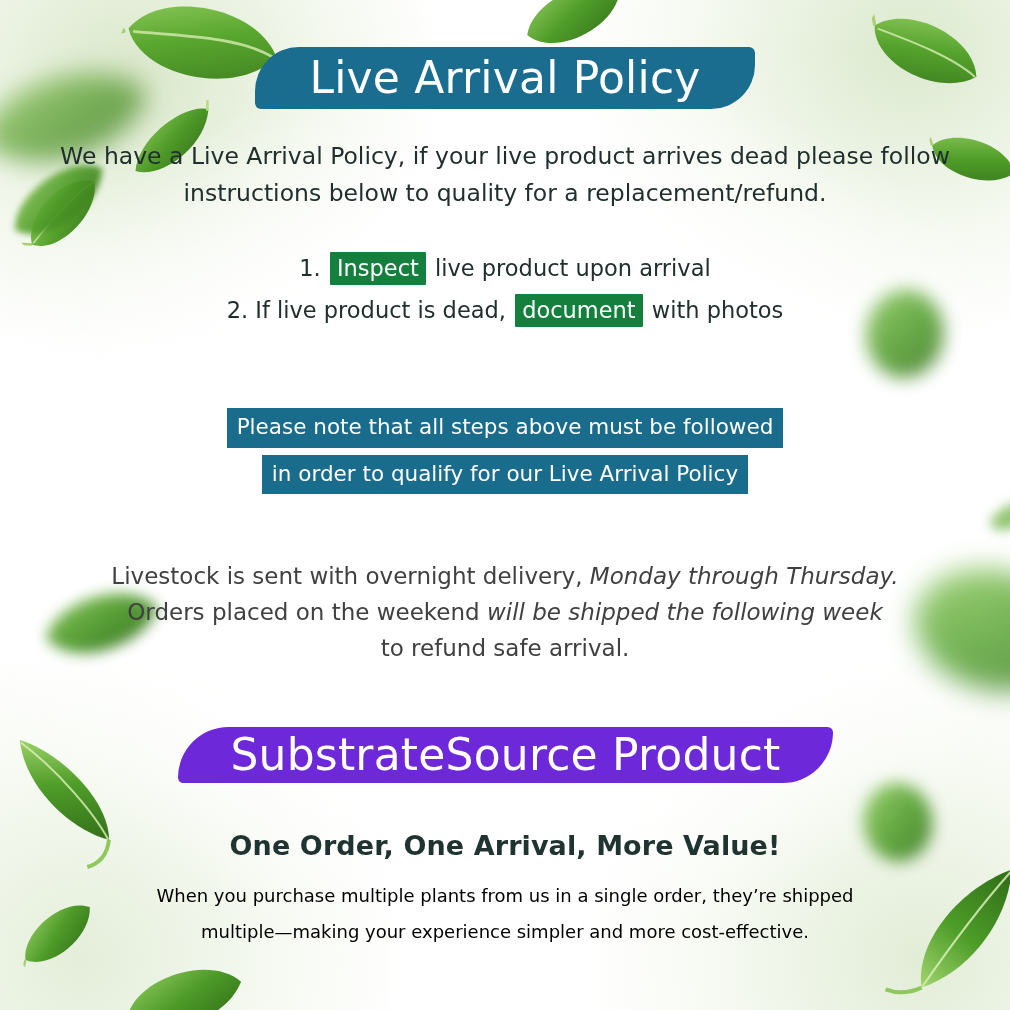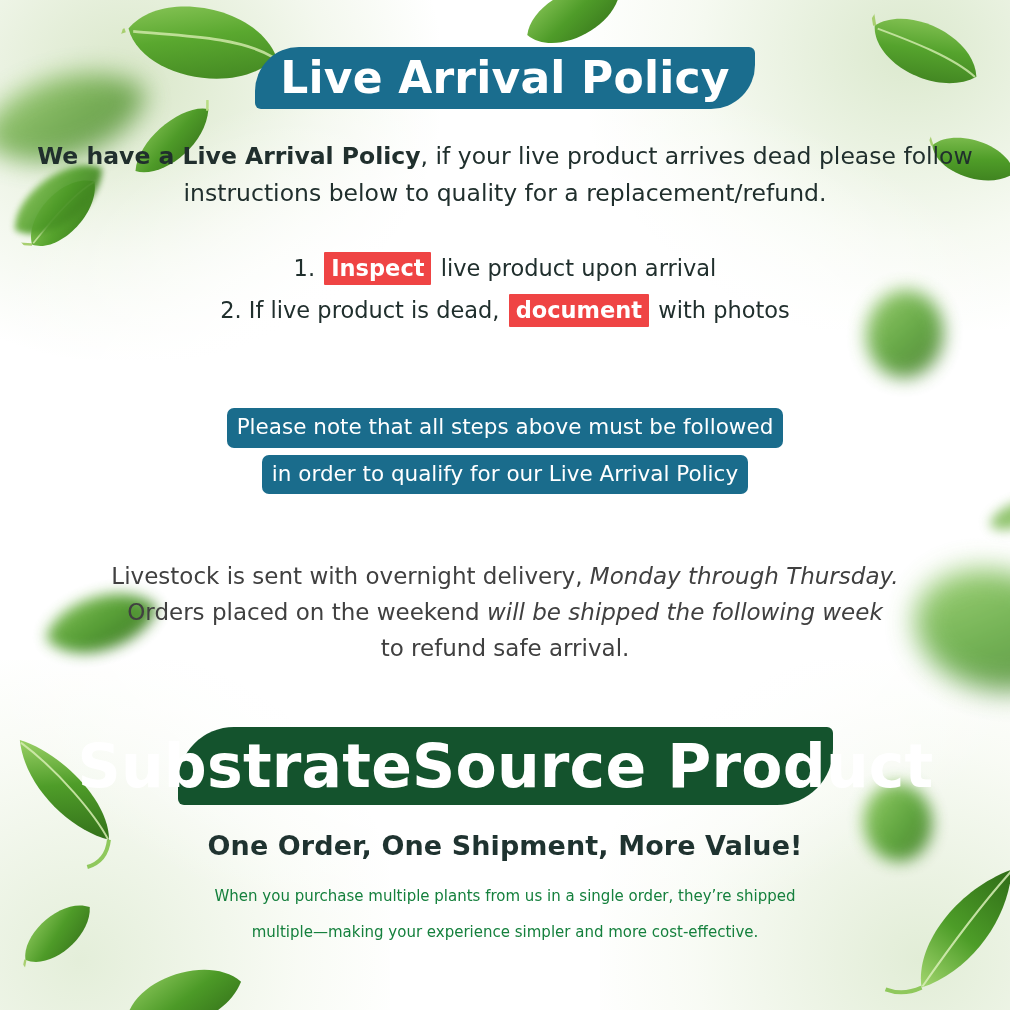--- a/index.html
+++ b/index.html
@@ -71,21 +71,21 @@
   .content {
     position: relative;
     z-index: 5;
     width: 1010px;
     height: 1010px;
   }
 
   .banner {
     position: absolute;
     color: #ffffff;
-    font-weight: bold;
+    font-weight: normal;
     text-align: center;
     letter-spacing: 0.2px;
     white-space: nowrap;
     display: flex;
     align-items: center;
     justify-content: center;
   }
   .banner-top {
     left: 255px;
     top: 47px;
@@ -93,60 +93,60 @@
     height: 62px;
     background: #1a6d8e;
     border-radius: 44px 6px 44px 6px;
     font-size: 44px;
     line-height: 1;
   }
   .banner-bottom {
     left: 178px;
     top: 727px;
     width: 655px;
-    height: 78px;
-    background: #14532d;
+    height: 56px;
+    background: #6d28d9;
     border-radius: 56px 6px 56px 6px;
-    font-size: 60px;
+    font-size: 44px;
     line-height: 1;
   }
 
   .para {
     position: absolute;
     width: 100%;
     text-align: center;
     color: #22312f;
     font-family: "DejaVu Sans", "Liberation Sans", sans-serif;
   }
 
   .intro {
     left: 0;
     top: 138px;
     font-size: 23.5px;
     line-height: 37px;
     color: #202f2d;
   }
-  .intro b { font-weight: bold; }
+  .intro b { font-weight: normal; }
 
   .steps {
     position: absolute;
     left: 0;
     top: 247px;
     width: 100%;
     text-align: center;
     font-size: 22.5px;
     line-height: 42px;
     color: #202f2d;
   }
   .step-line { white-space: nowrap; }
   .step-num { }
   .hl {
-    background: #ef4444;
+    background: #15803d;
     color: #ffffff;
-    font-weight: bold;
+    font-weight: normal;
     padding: 3px 7px 4px 7px;
     margin: 0 2px;
     border-radius: 1px;
   }
 
   .notebox-wrap {
     position: absolute;
     left: 0;
     top: 408px;
     width: 100%;
@@ -154,21 +154,20 @@
   }
   .noteline {
     display: inline-block;
     background: #1a6c8c;
     color: #ffffff;
     font-size: 21.5px;
     line-height: 1;
     padding: 8px 10px 10px 10px;
     white-space: nowrap;
     margin-bottom: 7px;
-    border-radius: 7px;
   }
 
   .livestock {
     left: 0;
     top: 558px;
     font-size: 23px;
     line-height: 36px;
     color: #404040;
   }
   .livestock i { font-style: italic; }
@@ -181,23 +180,23 @@
     text-align: center;
     font-size: 27px;
     font-weight: bold;
     color: #1f3330;
     letter-spacing: 0.1px;
   }
 
   .sub-body {
     left: 0;
     top: 878px;
-    font-size: 15px;
+    font-size: 18px;
     line-height: 36px;
-    color: #15803d;
+    color: #000000;
   }
 </style>
 </head>
 <body>
 
 <div id="page">
 
   <div class="bg-layer">
     <div class="bg-tint-tl"></div>
     <div class="bg-tint-tr"></div>
@@ -478,21 +477,21 @@
     <div class="para livestock">
       <div><span>Livestock is sent with overnight delivery, </span><i>Monday through Thursday.</i></div>
       <div><span>Orders placed on the weekend </span><i>will be shipped the following week</i></div>
       <div>to refund safe arrival.</div>
     </div>
 
     <div class="banner banner-bottom">
       <span>SubstrateSource Product</span>
     </div>
 
-    <div class="sub-head">One Order, One Shipment, More Value!</div>
+    <div class="sub-head">One Order, One Arrival, More Value!</div>
 
     <div class="para sub-body">
       <div>When you purchase multiple plants from us in a single order, they’re shipped</div>
       <div>multiple—making your experience simpler and more cost-effective.</div>
     </div>
 
   </div>
 </div>
 
 </body></html>

